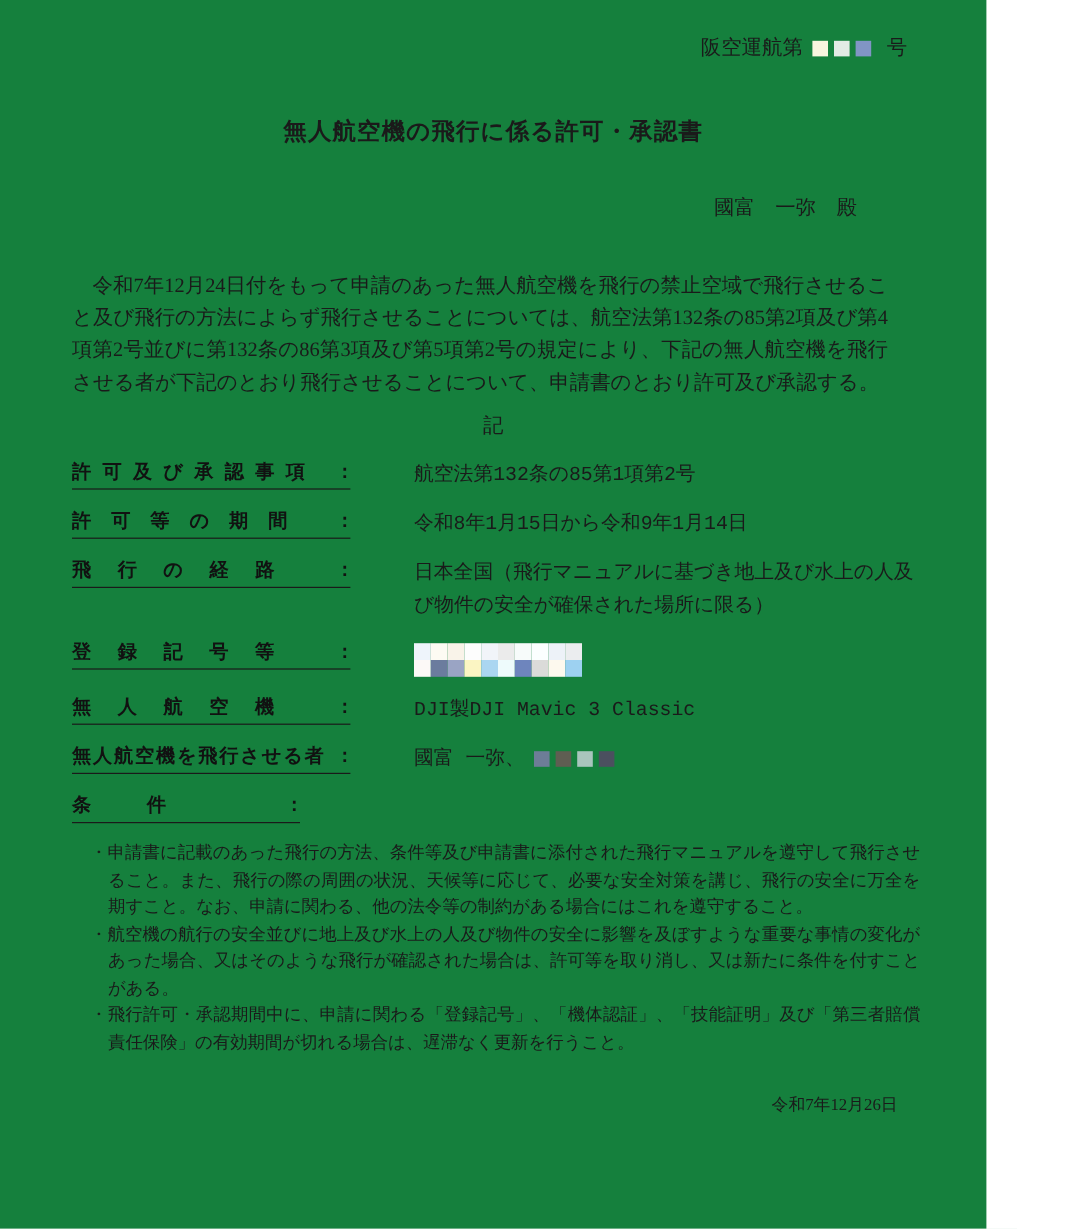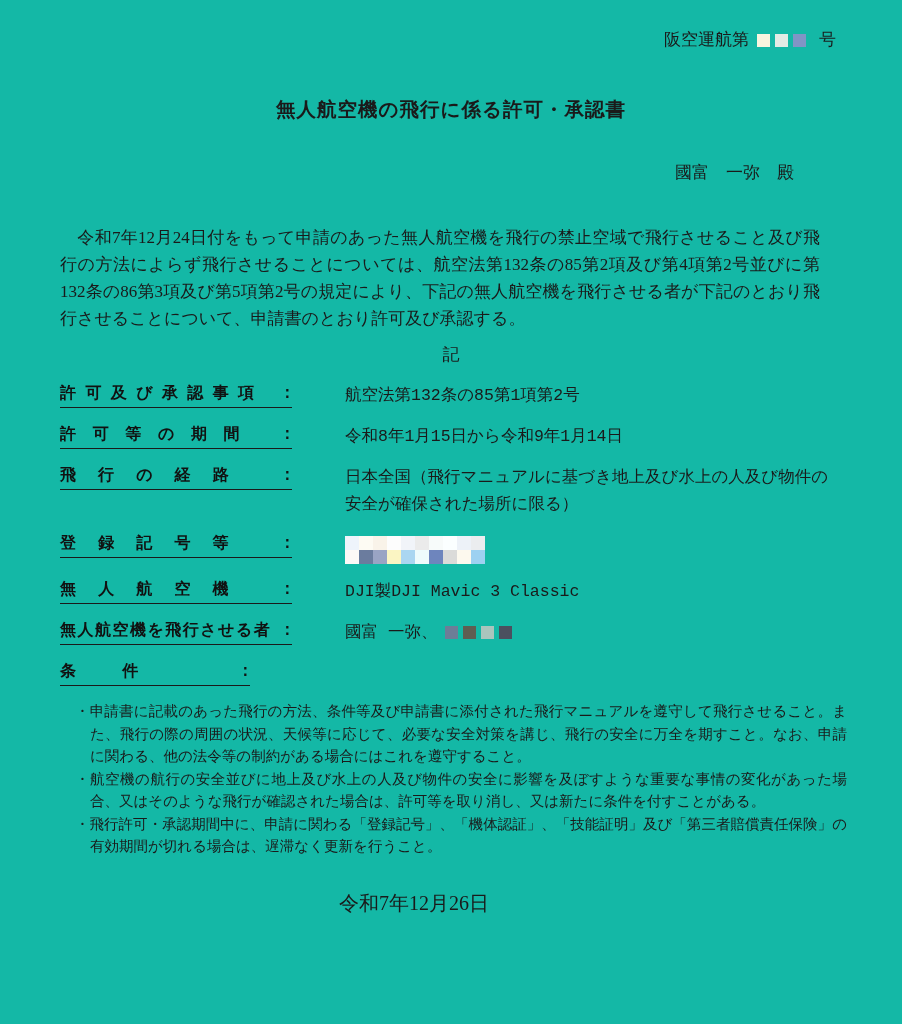--- a/index.html
+++ b/index.html
@@ -1,37 +1,37 @@
 <!DOCTYPE html>
 <html><head>
 <meta charset="utf-8">
 <style>
   html, body { margin: 0; padding: 0; background: #ffffff; }
   .page {
-    width: 902px; height: 1024px; overflow: hidden; position: relative;
-    background: #14b8a6; color: #1a1a1a; box-sizing: border-box;
+    width: 822px; height: 1024px; overflow: hidden; position: relative;
+    background: #15803d; color: #1a1a1a; box-sizing: border-box;
     font-family: "Liberation Serif", "DejaVu Serif", serif;
   }
   .doc-number { padding-top: 28px; padding-right: 66px; text-align: right; font-size: 17px; line-height: 23px; }
   .title { margin: 45px 0 0 0; text-align: center; font-size: 19.5px; font-weight: bold; letter-spacing: 1px; }
   .addressee { margin-top: 38px; padding-right: 108px; text-align: right; font-size: 17px; }
   .body-par { margin: 40px 82px 0 60px; font-size: 17px; line-height: 27px; text-align: justify; }
   .record { margin-top: 11px; text-align: center; font-size: 17px; }
   .fields { margin: 16px 60px 0 60px; font-family: Liberation Mono, monospace; }
   .field-row { display: flex; align-items: flex-start; margin-bottom: 14px; }
   .field-label {
     flex: 0 0 232px; box-sizing: border-box; font-weight: bold; font-size: 16px;
     line-height: 24px; padding-bottom: 1px; border-bottom: 1.5px solid #1a1a1a;
     text-align: justify; text-align-last: justify; color: #111;
   }
   .field-label.narrow { flex: 0 0 190px; }
   .field-value { margin-left: 53px; flex: 1; font-size: 16.5px; line-height: 27px; }
   .conditions { margin: 8px 55px 0 75px; font-size: 14.5px; line-height: 22.5px; }
   .condition { margin: 0; padding-left: 15px; text-indent: -15px; text-align: justify; }
-  .issue-date { margin-top: 32px; padding-right: 74px; text-align: center; font-size: 20px; }
+  .issue-date { margin-top: 32px; padding-right: 74px; text-align: right; font-size: 14px; }
   .issuer { margin-top: 28px; padding-left: 530px; font-size: 17px; }
   
   .redact { display: flex; flex-direction: column; }
   .redact .r-row { display: flex; height: 14px; line-height: 0; }
   .redact .cell { width: 14px; height: 14px; flex: 0 0 auto; }
   .redact.inline { display: inline-flex; vertical-align: -2px; margin: 0 8px; }
   .redact.gapped .cell { width: 13px; height: 13px; margin-right: 5px; }
   .redact.gapped .r-row { height: 13px; }
   .redact.mosaic { padding-top: 4px; }
 </style>

